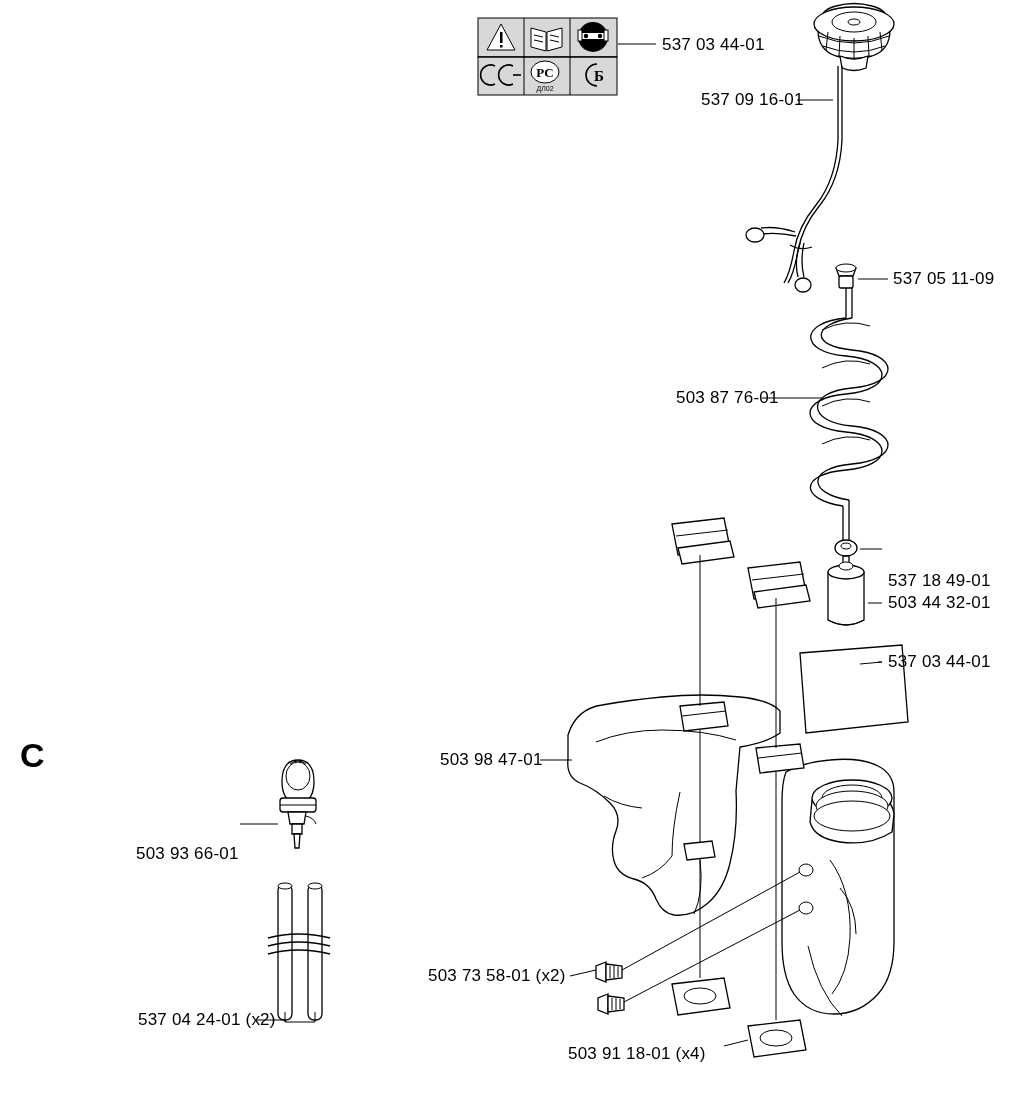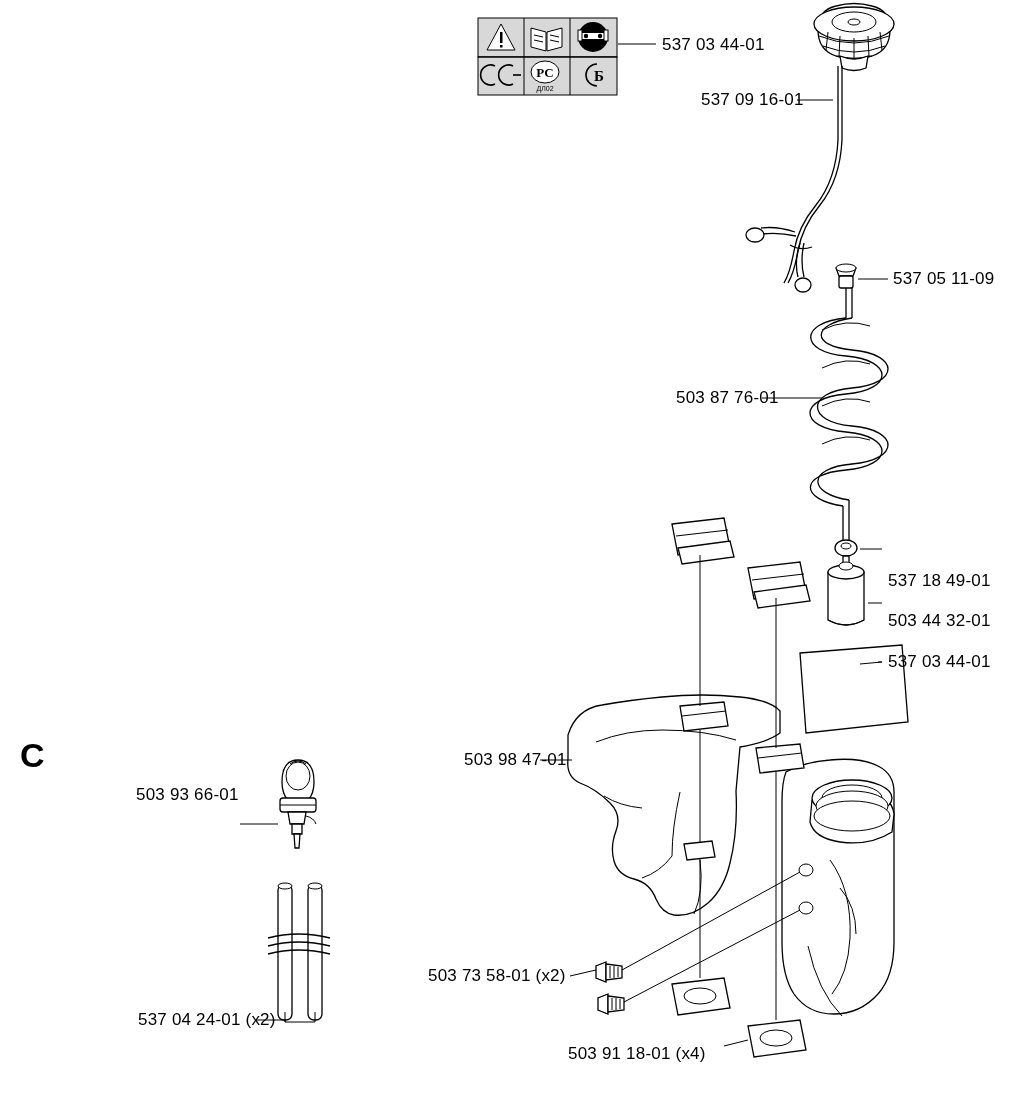--- a/index.html
+++ b/index.html
@@ -381,33 +381,33 @@
   </div>
 
   <div class="label" style="left:676px; top:388px;">
     <span>503 87 76-01</span>
   </div>
 
   <div class="label" style="left:888px; top:539px;margin-top:32px;">
     <span>537 18 49-01</span>
   </div>
 
-  <div class="label" style="left:888px; top:611px;">
+  <div class="label" style="left:888px; top:593px;">
     <span>503 44 32-01</span>
   </div>
 
   <div class="label" style="left:888px; top:652px;">
     <span>537 03 44-01</span>
   </div>
 
-  <div class="label" style="left:440px; top:750px;margin-left:24px;">
+  <div class="label" style="left:440px; top:750px;">
     <span>503 98 47-01</span>
   </div>
 
-  <div class="label" style="left:136px; top:785px;">
+  <div class="label" style="left:136px; top:844px;">
     <span>503 93 66-01</span>
   </div>
 
   <div class="label" style="left:428px; top:966px;">
     <span>503 73 58-01</span>
     <span class="qty">(x2)</span>
   </div>
 
   <div class="label" style="left:106px; top:1010px;margin-left:32px;">
     <span>537 04 24-01</span>

